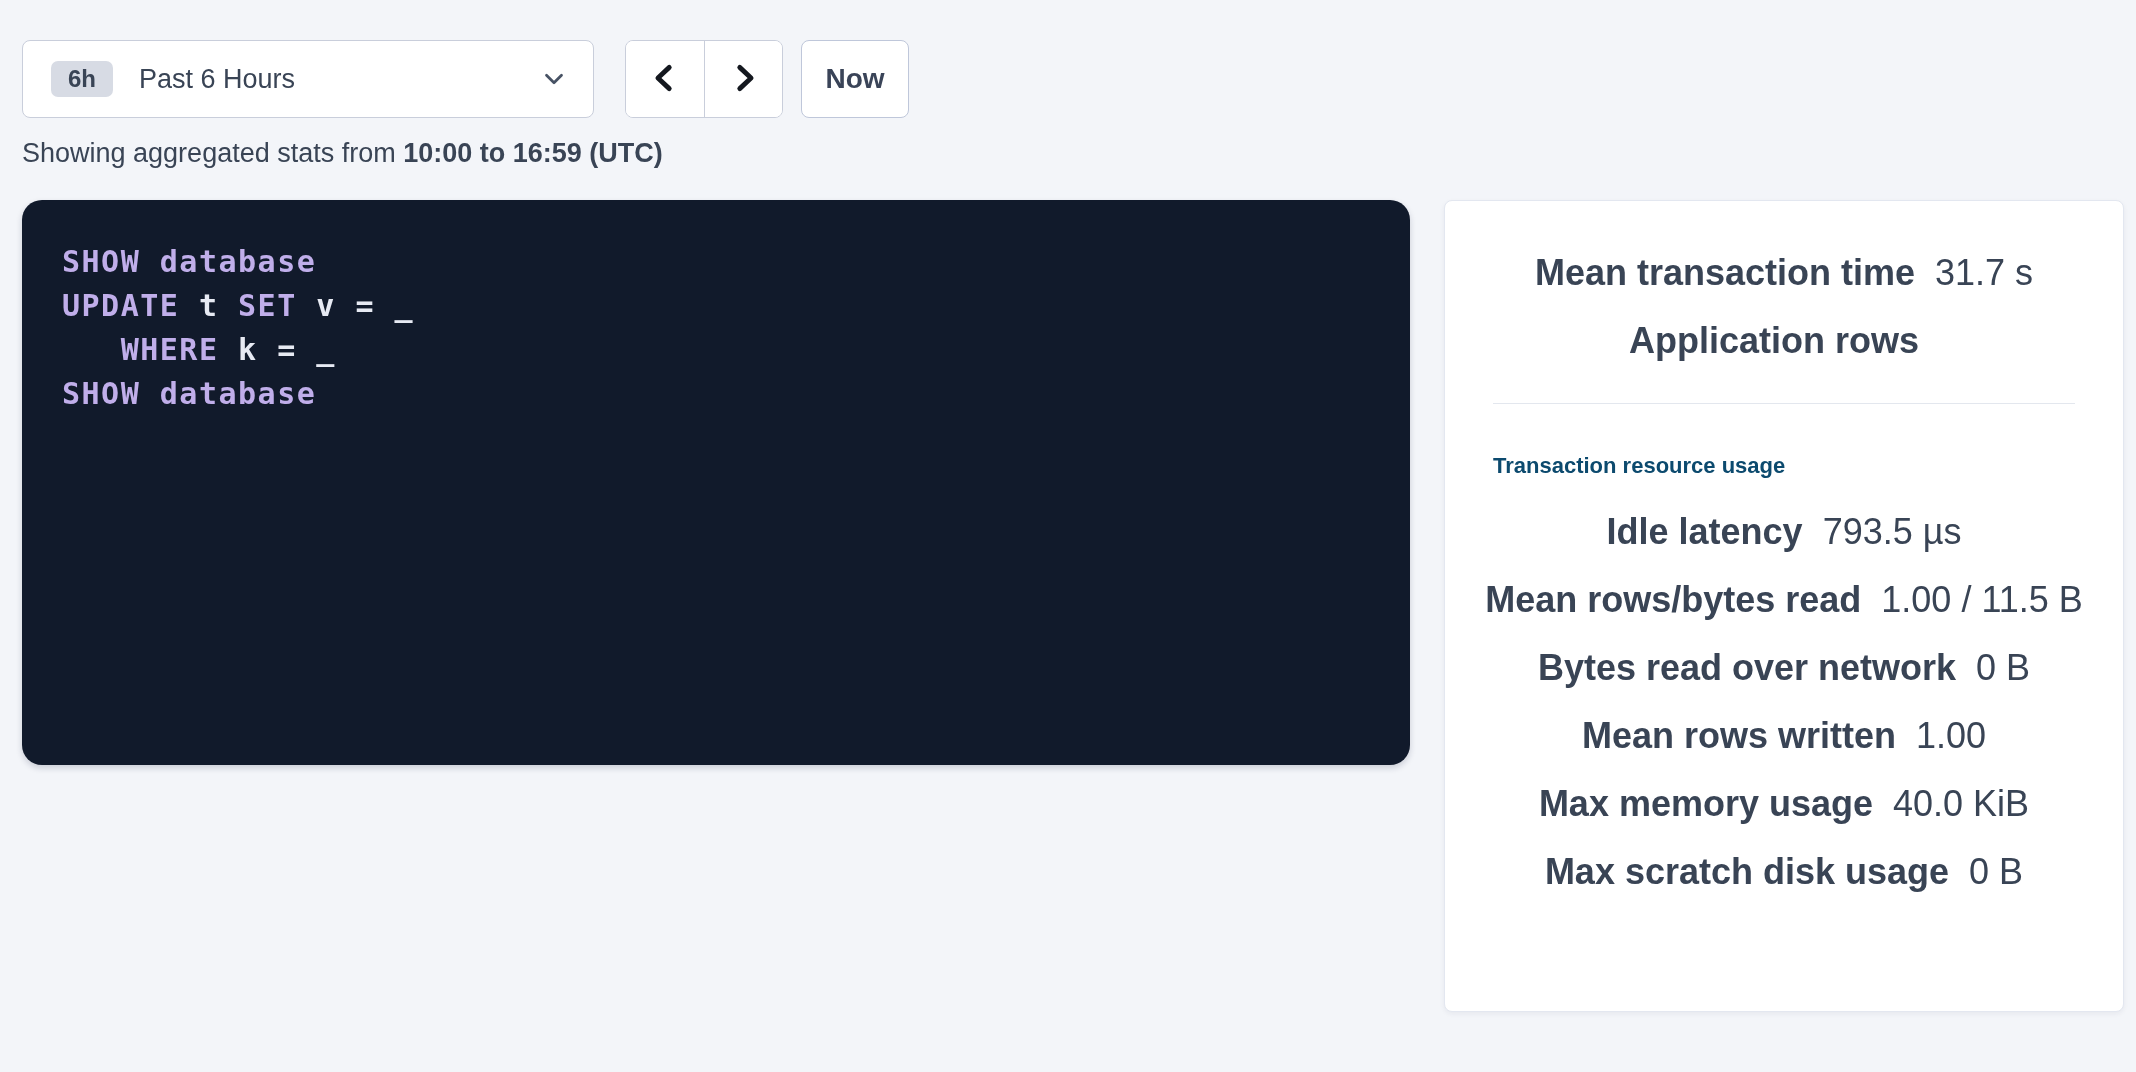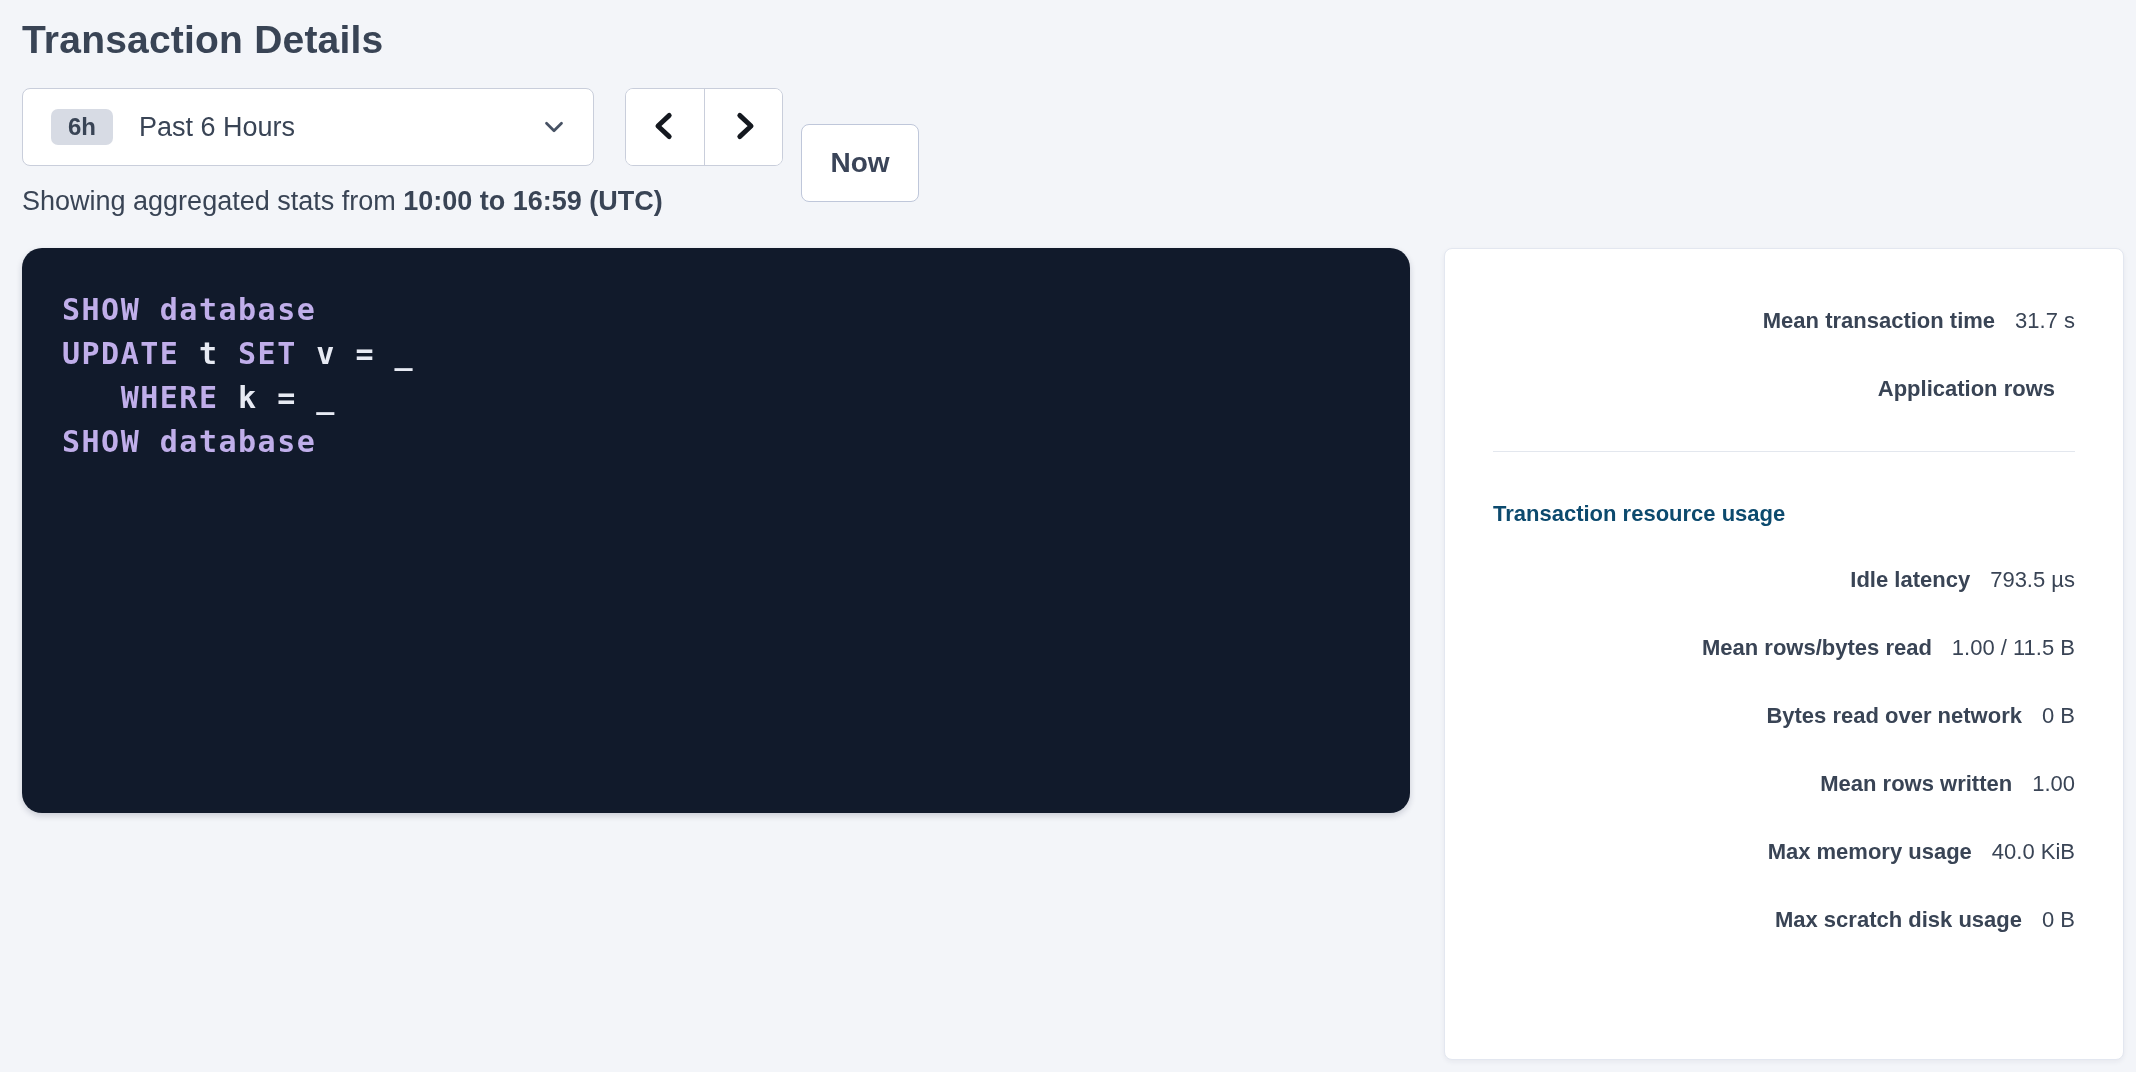--- a/index.html
+++ b/index.html
@@ -45,25 +45,24 @@
     background: #ffffff; height: 78px; overflow: hidden;
   }
   .nav-btn {
     width: 78px; height: 100%;
     display: flex; align-items: center; justify-content: center;
     background: #ffffff; border: none; cursor: pointer;
   }
   .nav-btn + .nav-btn { border-left: 1px solid #c9cedb; }
 
   .now-btn {
-    margin-left: 18px; width: 118px; height: 78px;
+    margin-left: 18px; width: 108px; height: 78px;
     background: #ffffff; border: 1px solid #bfc7da; border-radius: 8px;
     font-family: inherit; font-size: 28px; font-weight: 700; color: #3a4458;
     cursor: pointer;
-    margin-top: 36px;
   }
 
   .stats-line { margin-top: 18px; font-size: 27px; color: #394455; line-height: 34px; }
   .stats-line b { font-weight: 700; margin-top: 18px; }
 
   
   .main { display: flex; align-items: flex-start; margin-top: 30px; }
   .sql-box {
     width: 1388px; height: 565px;
     border-radius: 20px;
@@ -80,34 +79,33 @@
     margin-left: 34px;
     width: 680px; height: 812px;
     background: #ffffff;
     border: 1px solid #e3e7f0;
     border-radius: 8px;
     padding: 38px 48px 36px;
     box-shadow: 0 2px 5px rgba(30, 40, 70, 0.06);
   }
   .summary-row {
     height: 68px;
-    display: flex; align-items: center; justify-content: flex-end;
-    font-size: 22px; color: #394455;
+    display: flex; align-items: center; justify-content: center;
+    font-size: 36px; color: #394455;
   }
   .summary-row .label { font-weight: 700; padding-right: 20px; white-space: nowrap; }
   .summary-row .value { font-weight: 400; text-align: right; white-space: nowrap; }
   .card-divider { border: none; border-top: 1px solid #e3e7ee; margin-top: 28px; }
   .section-heading { margin: 42px 0 12px; font-size: 22px; font-weight: 700; color: #0c4a6e; line-height: 40px; }
 </style>
 </head>
 <body>
 
 <div class="page">
 
-  <h1 class="page-title">Transaction Details</h1>
 
   <div class="toolbar">
 
     <div class="time-picker">
       <span class="time-badge">6h</span>
       <span class="time-label">Past 6 Hours</span>
       <span class="picker-chevron">
         <svg width="30" height="30" viewBox="0 0 24 24">
           <polyline points="6,9 12,15 18,9" fill="none" stroke="#475264" stroke-width="2.2" stroke-linecap="round" stroke-linejoin="round"></polyline>
         </svg>

